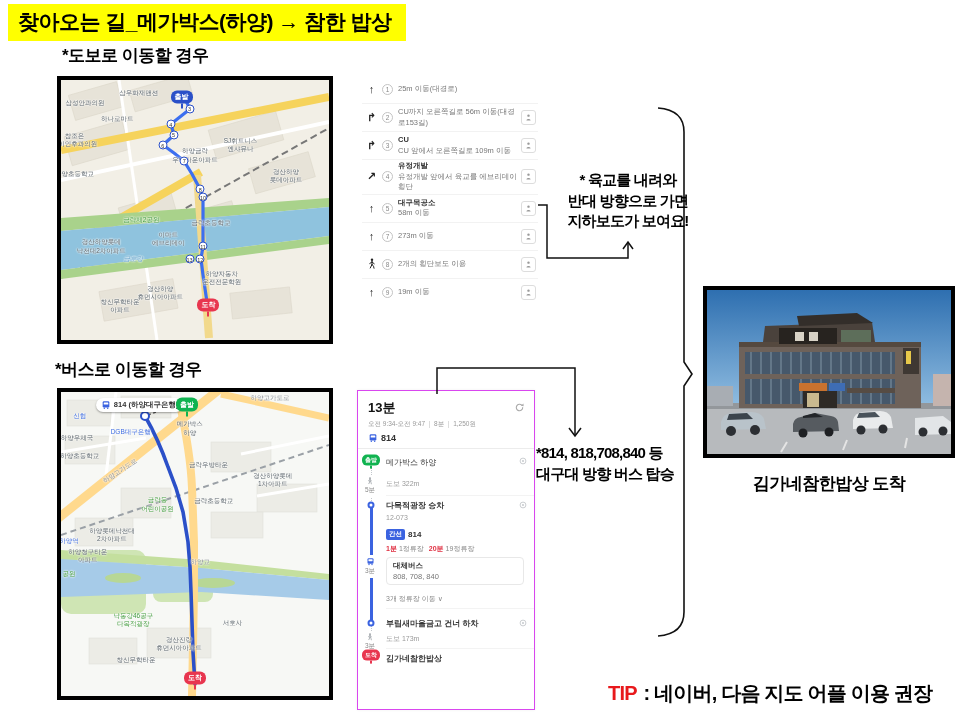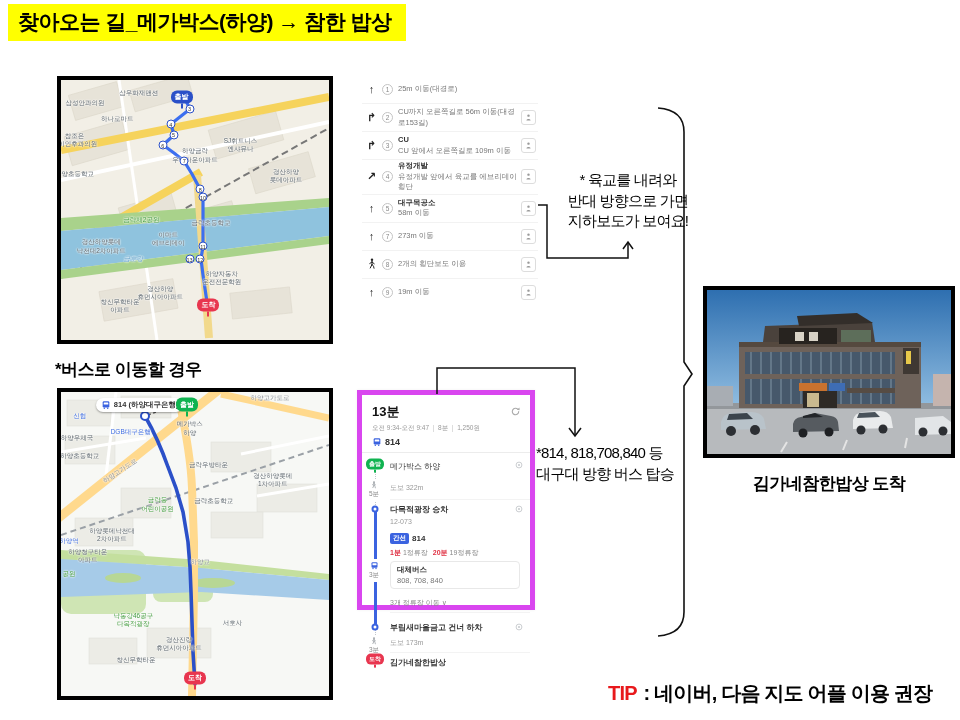--- a/index.html
+++ b/index.html
@@ -45,28 +45,28 @@
   .step-dir{flex:0 0 15px;text-align:center;display:flex;align-items:center;justify-content:center}
   .gi{font-size:11px;font-weight:700;color:#222;line-height:1}
   .step-num{flex:0 0 11px;width:11px;height:11px;border:1px solid #c4c4c4;border-radius:50%;
     font-size:6.5px;color:#888;display:flex;align-items:center;justify-content:center;margin:0 5px 0 3px}
   .step-text{flex:1;font-size:7.5px;color:#777;line-height:1.4;display:flex;flex-direction:column;justify-content:center}
   .step-text .l0.strong{color:#333;font-weight:700}
   .sv-btn{flex:0 0 15px;height:15px;border:1px solid #ddd;border-radius:3px;background:#fff;
     display:flex;align-items:center;justify-content:center;margin-left:3px}
 
   
-  .note{position:absolute;font-weight:400;font-size:15px;line-height:1.38;letter-spacing:-0.8px;z-index:4}
+  .note{position:absolute;font-weight:700;font-size:15px;line-height:1.38;letter-spacing:-0.8px;z-index:4}
   #note-walk{left:552px;top:170px;width:152px;text-align:center}
   #note-bus{left:536px;top:443px;width:172px;text-align:left}
   .connector{position:absolute;z-index:2}
 
   
-  .bus-panel{position:absolute;left:357px;top:390px;width:178px;height:220px;background:#fff;
-    border:5px solid #d946ef;box-shadow:0 0 3px rgba(0,0,0,.06)}
+  .bus-panel{position:absolute;left:357px;top:390px;width:178px;height:320px;background:#fff;
+    border:1px solid #d946ef;box-shadow:0 0 3px rgba(0,0,0,.06)}
   .bp-head{position:relative;padding:7px 10px 0}
   .bp-dur{font-size:13px;font-weight:800;color:#111}
   .bp-refresh{position:absolute;right:8px;top:9px;width:14px;height:14px;display:flex;align-items:center;justify-content:center}
   .bp-sub{padding:3px 10px 0;font-size:6.5px;color:#999;display:flex;align-items:center}
   .bp-sub .sep{display:inline-block;width:1px;height:7px;background:#ddd;margin:0 4px}
   .bp-chip{padding:4px 10px 0;display:flex;align-items:center;gap:3px}
   .bp-chip span{font-size:9px;font-weight:700;color:#333}
   .bp-divider{height:1px;background:#ececec;margin-top:5px}
   .bp-tl{position:absolute;left:0;top:64px;right:0;height:214px}
   .tl-line-dot{position:absolute;left:13px;width:0;border-left:1px dotted #c2c7cc}
@@ -105,20 +105,21 @@
   .tip{position:absolute;left:608px;top:680px;font-size:20px;font-weight:800;letter-spacing:-0.8px}
   .tip .tip-label{color:var(--tip-red,#e8191c);margin-right:2px}
 </style>
 </head>
 <body>
 
 <div class="canvas">
 
   <div class="title">찾아오는 길_메가박스(하양) → 참한 밥상</div>
 
+  <div class="subhead" id="sub-walk">*도보로 이동할 경우</div>
   <div class="subhead" id="sub-bus">*버스로 이동할 경우</div>
 
   <div class="map-frame" id="map-walk">
     <svg class="map-bg" viewBox="0 0 268 260" preserveAspectRatio="none">
       <rect width="268" height="260" fill="#f2efe6"></rect>
       <g fill="#e7e3d8" stroke="#dcd7ca" stroke-width="0.6">
         <rect x="10" y="8" width="50" height="26" transform="rotate(-16 35 21)"></rect>
         <rect x="70" y="2" width="60" height="22" transform="rotate(-16 100 13)"></rect>
         <rect x="6" y="48" width="60" height="30" transform="rotate(-16 36 63)"></rect>
         <rect x="150" y="40" width="70" height="30" transform="rotate(-16 185 55)"></rect>

